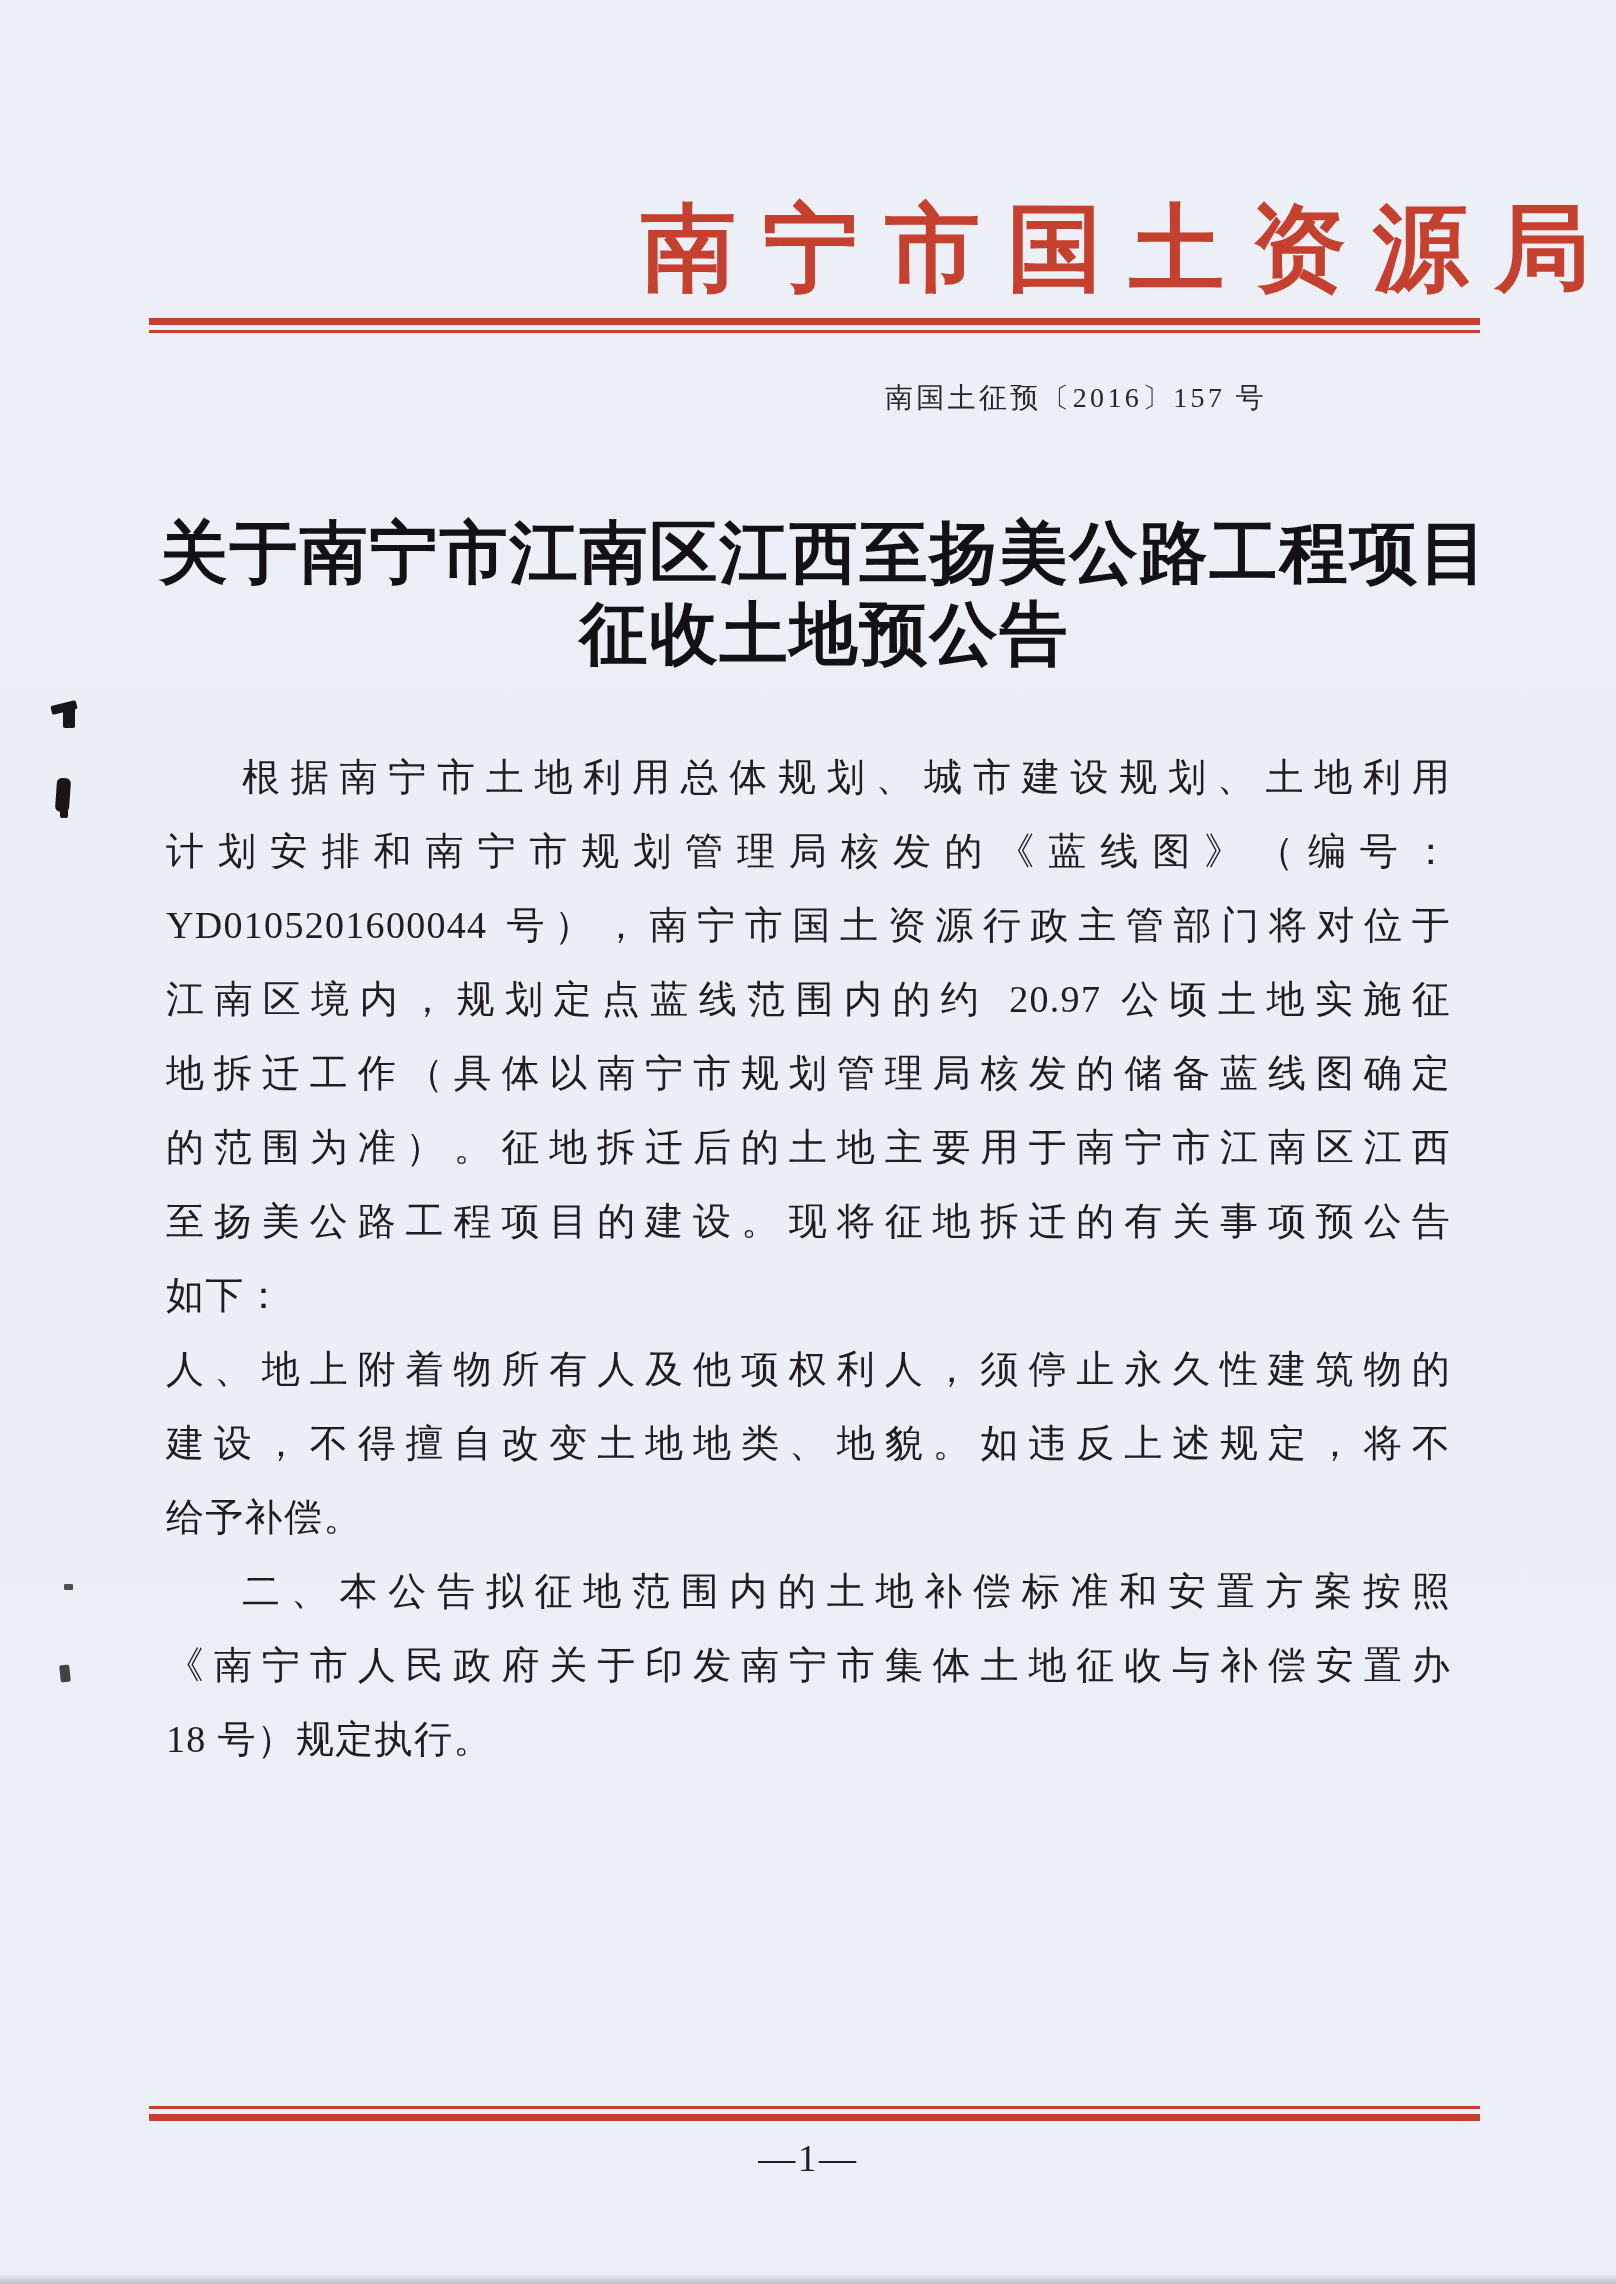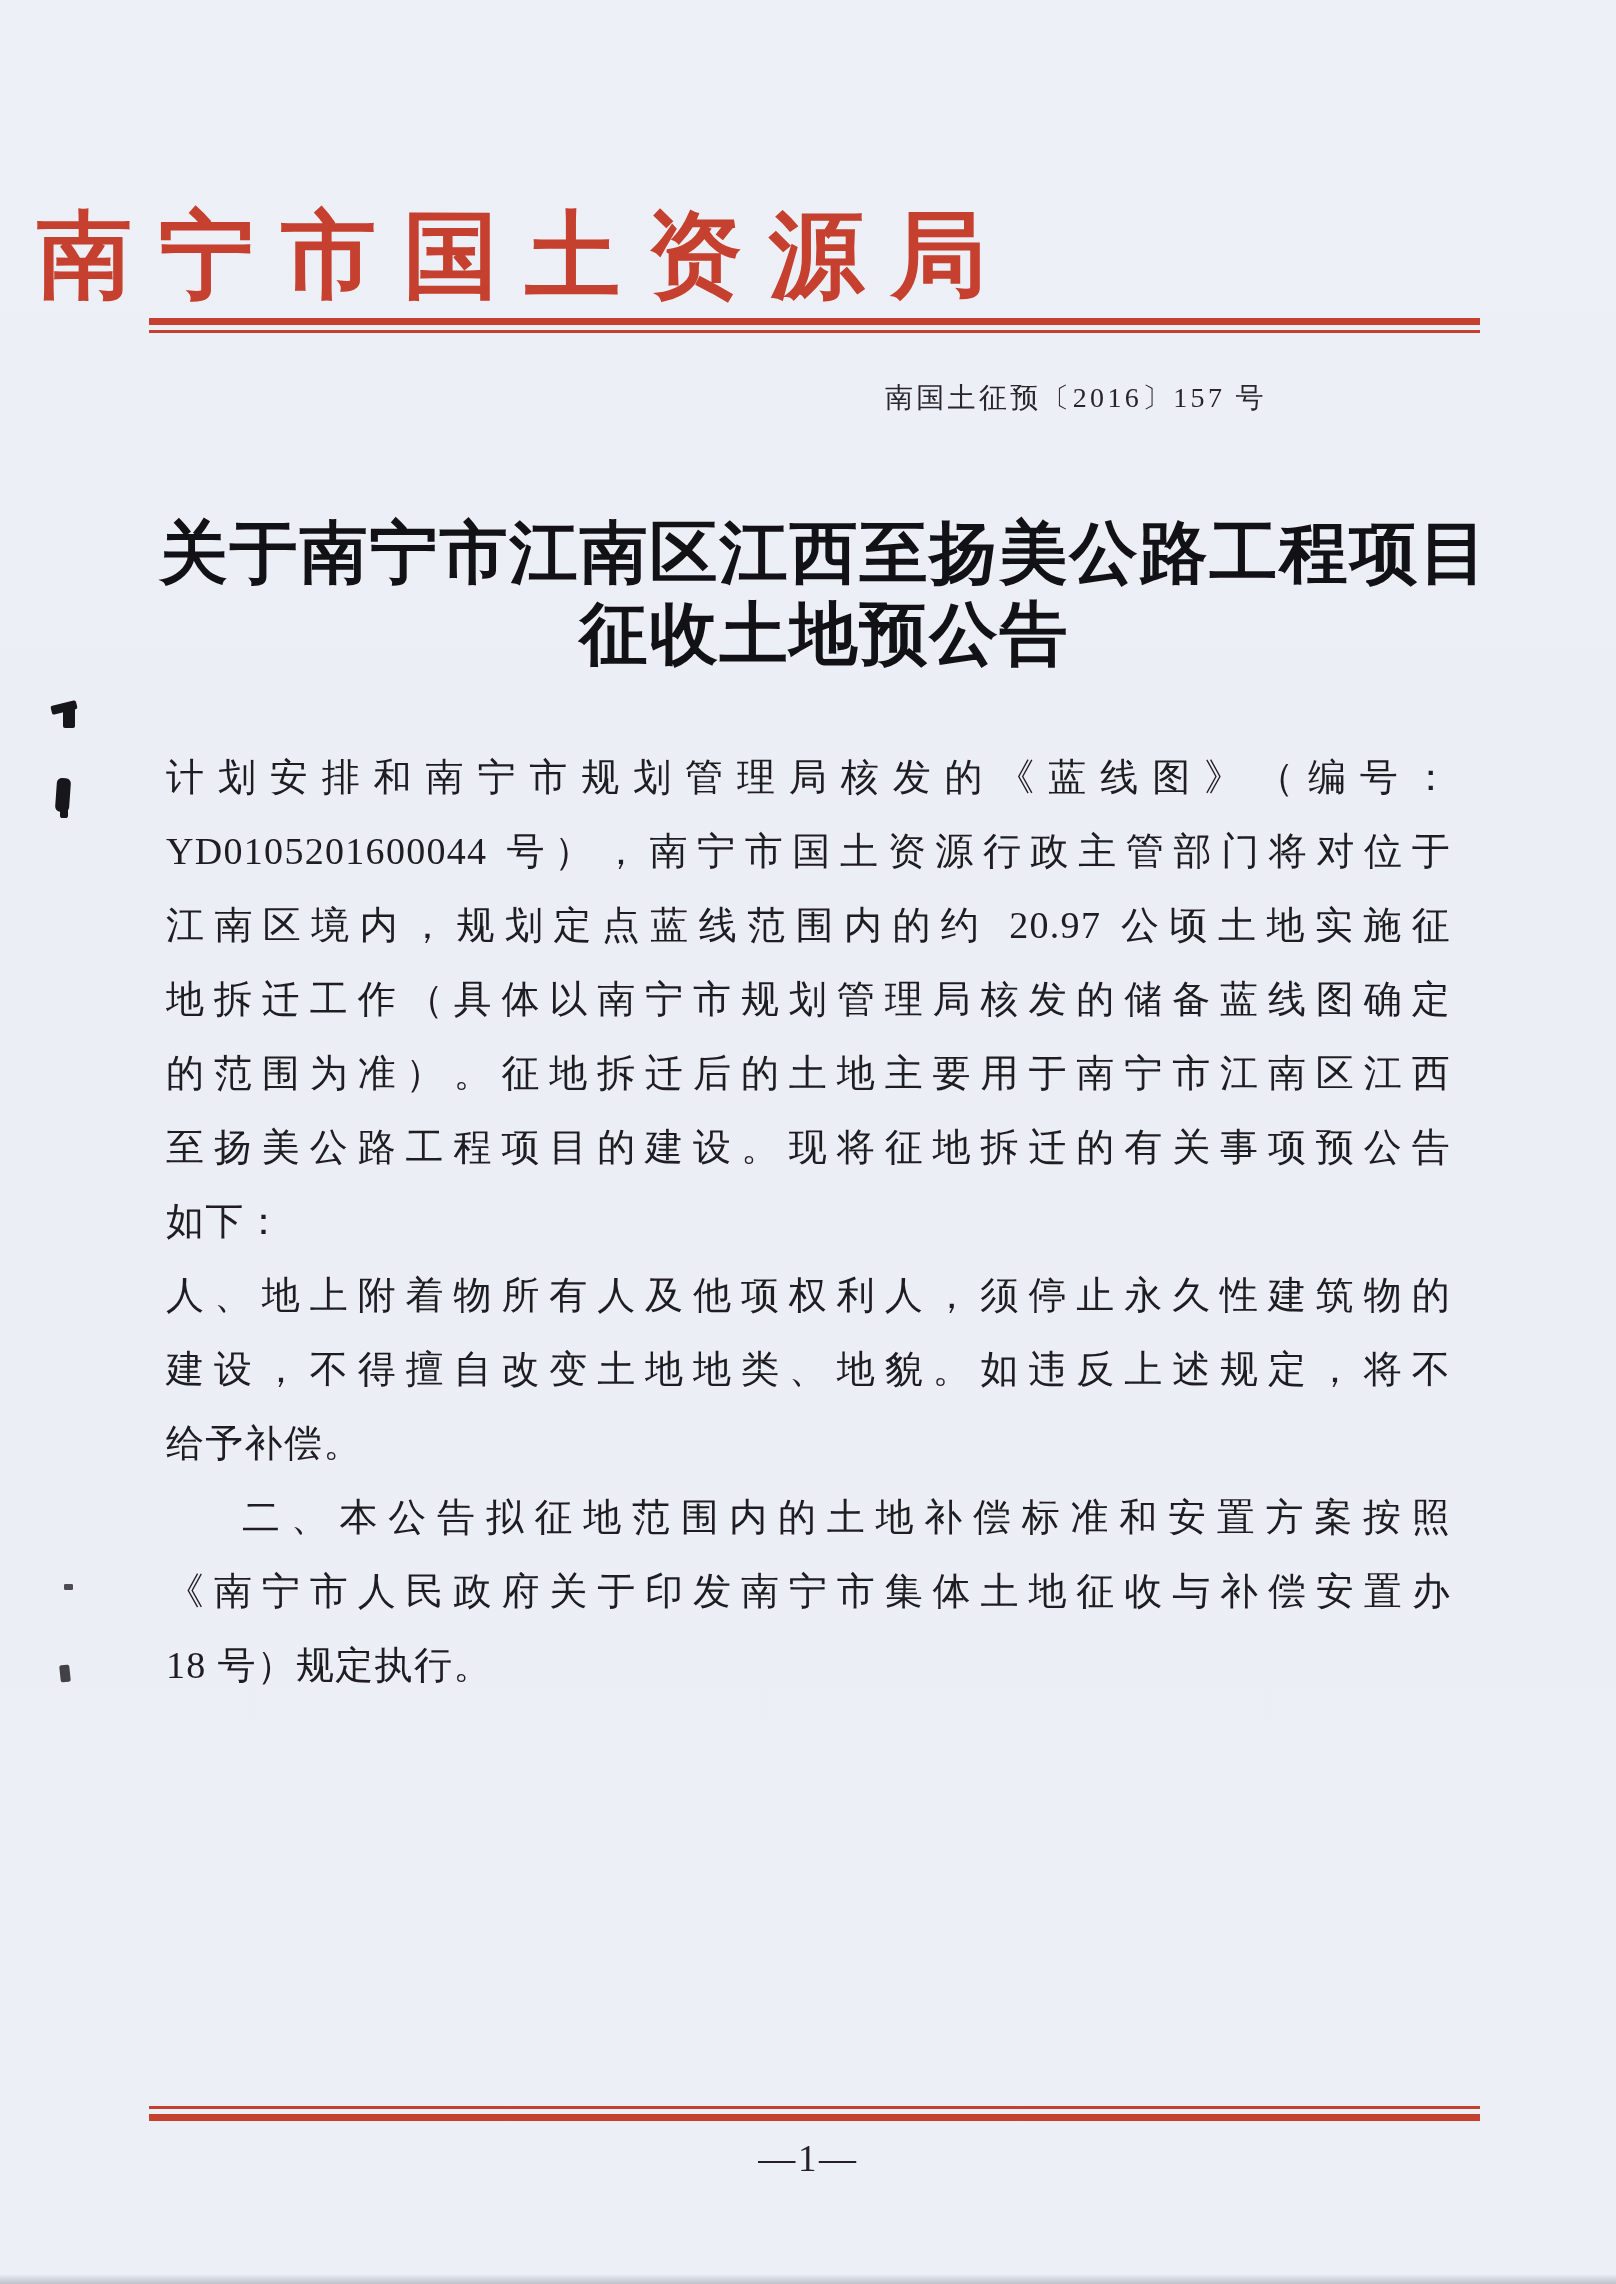--- a/index.html
+++ b/index.html
@@ -13,28 +13,29 @@
     position:relative;
     width:1617px;height:2284px;
     background:var(--paper);
     background-image:linear-gradient(180deg,#eef0f7 0%,#ecEEf5 40%,#edeff6 100%);
     overflow:hidden;
     font-family:"Liberation Serif","DejaVu Serif",serif;
   }
   
   .agency{
     position:absolute;top:204px;left:0;width:100%;
-    text-align:left;
+    text-align:right;
     font-size:95px;line-height:104px;
     font-weight:bold;
     color:var(--red);
     letter-spacing:27px;
-    padding-left:37px;
+    padding-left:27px;
     box-sizing:border-box;
     white-space:nowrap;
+    font-family:Liberation Mono, monospace;
   }
   .rule{position:absolute;left:149px;width:1331px;background:var(--red);}
   .rule-h-thick{top:318px;height:7.2px;}
   .rule-h-thin{top:330px;height:2.6px;}
   
   .doc-number{
     position:absolute;top:373px;left:885px;
     font-size:28px;line-height:49px;
     color:#26262b;
     letter-spacing:3.3px;
@@ -99,20 +100,21 @@
   <div class="agency">南宁市国土资源局</div>
 
   <div class="rule rule-h-thick"></div>
   <div class="rule rule-h-thin"></div>
 
   <div class="doc-number">南国土征预〔2016〕157 号</div>
 
   <h1 class="title"><span>关于南宁市江南区江西至扬美公路工程项目</span><br><span>征收土地预公告</span></h1>
 
   <div class="body-block">
+      <div class="line indent just">根据南宁市土地利用总体规划、城市建设规划、土地利用</div>
       <div class="line just">计划安排和南宁市规划管理局核发的《蓝线图》（编号：</div>
       <div class="line just">YD0105201600044 号），南宁市国土资源行政主管部门将对位于</div>
       <div class="line just">江南区境内，规划定点蓝线范围内的约 20.97 公顷土地实施征</div>
       <div class="line just">地拆迁工作（具体以南宁市规划管理局核发的储备蓝线图确定</div>
       <div class="line just">的范围为准）。征地拆迁后的土地主要用于南宁市江南区江西</div>
       <div class="line just">至扬美公路工程项目的建设。现将征地拆迁的有关事项预公告</div>
       <div class="line">如下：</div>
       <div class="line just">人、地上附着物所有人及他项权利人，须停止永久性建筑物的</div>
       <div class="line just">建设，不得擅自改变土地地类、地貌。如违反上述规定，将不</div>
       <div class="line">给予补偿。</div>

